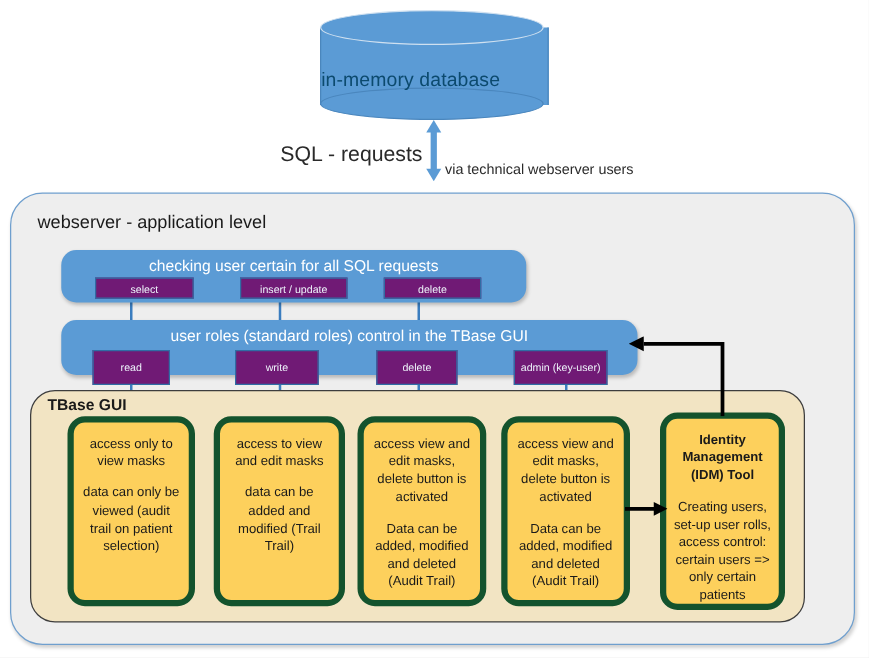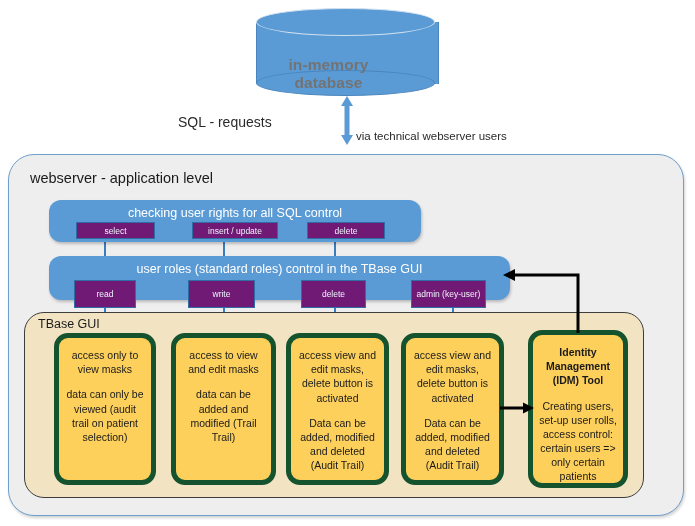--- a/index.html
+++ b/index.html
@@ -24,30 +24,30 @@
     background:#5b9bd5;border:1px solid #cfe0f0;border-radius:50%;
     box-sizing:border-box;
   }
   .db-bot{
     position:absolute;left:0;top:62px;width:179px;height:26px;
     background:#5b9bd5;border:1px solid #4a86bd;border-radius:50%;
     box-sizing:border-box;
   }
   .db-label{
     position:absolute;left:0;top:48px;width:145px;text-align:center;
-    color:#737373;font-size:15.5px;letter-spacing:.1px;z-index:3;font-weight:bold;
+    color:#0c4a6e;font-size:15.5px;letter-spacing:.1px;z-index:3;
   }
 
   
   .dbl-arrow{position:absolute;left:340px;top:96px;width:14px;height:49px;}
   .dbl-arrow svg{display:block;}
 
   .sql-left{
-    position:absolute;left:178px;top:114px;width:160px;text-align:left;
-    font-size:14px;color:#2a2a2a;
+    position:absolute;left:178px;top:114px;width:160px;text-align:right;
+    font-size:17px;color:#2a2a2a;
   }
   .sql-right{
     position:absolute;left:356px;top:130px;width:290px;text-align:left;
     font-size:11.5px;color:#2a2a2a;
   }
 
   
   .webserver{
     position:absolute;left:8px;top:154px;width:676px;height:362px;
     background:#eeeeee;border:1px solid #6f9fce;border-radius:26px;
@@ -78,21 +78,21 @@
   }
   .bar-roles .sub-btn{top:24px;height:28px;}
 
   
   .tbase{
     position:absolute;left:24px;top:312px;width:620px;height:186px;
     background:#f2e4c3;border:1px solid #3d3d3d;border-radius:20px;
     box-sizing:border-box;
   }
   .tbase-title{
-    position:absolute;left:38px;top:317px;font-size:12.5px;color:#1a1a1a;
+    position:absolute;left:38px;top:317px;font-size:12.5px;color:#1a1a1a;font-weight:bold;
   }
 
   
   .card{
     position:absolute;top:333px;height:152px;
     background:#fdd05c;border:5px solid #14532d;border-radius:14px;
     box-sizing:border-box;
     padding:10px 6px 0 6px;
     text-align:center;font-size:10.5px;color:#1a1a1a;line-height:1.35;
   }
@@ -134,21 +134,21 @@
   <div class="vline" style="left:104px;top:240px;height:18px;"></div>
   <div class="vline" style="left:223px;top:240px;height:18px;"></div>
   <div class="vline" style="left:334px;top:240px;height:18px;"></div>
 
   <div class="vline" style="left:104px;top:298px;height:36px;"></div>
   <div class="vline" style="left:223px;top:298px;height:36px;"></div>
   <div class="vline" style="left:334px;top:298px;height:36px;"></div>
   <div class="vline" style="left:452px;top:298px;height:36px;"></div>
 
   <div class="bluebar bar-check">
-    <div class="bar-title">checking user rights for all SQL control</div>
+    <div class="bar-title">checking user certain for all SQL requests</div>
     <div class="sub-btn" style="left:27px;width:79px;">select</div>
     <div class="sub-btn" style="left:143px;width:86px;">insert / update</div>
     <div class="sub-btn" style="left:258px;width:78px;">delete</div>
   </div>
 
   <div class="bluebar bar-roles">
     <div class="bar-title">user roles (standard roles) control in the TBase GUI</div>
     <div class="sub-btn" style="left:25px;width:62px;">read</div>
     <div class="sub-btn" style="left:139px;width:67px;">write</div>
     <div class="sub-btn" style="left:252px;width:65px;">delete</div>

